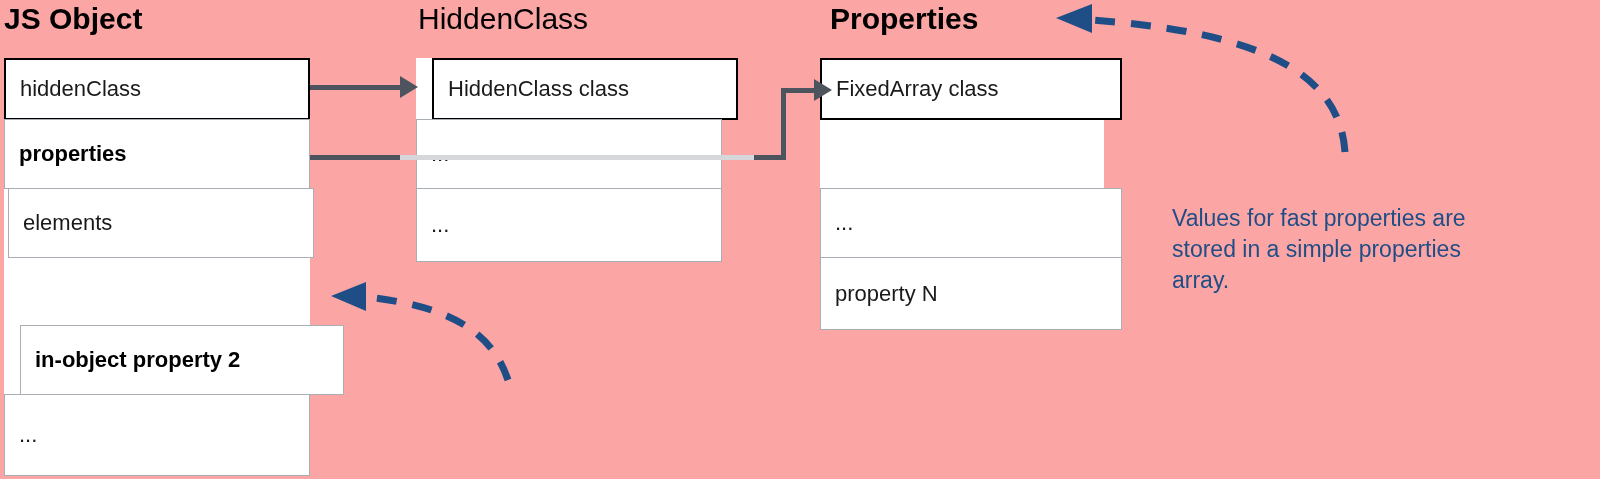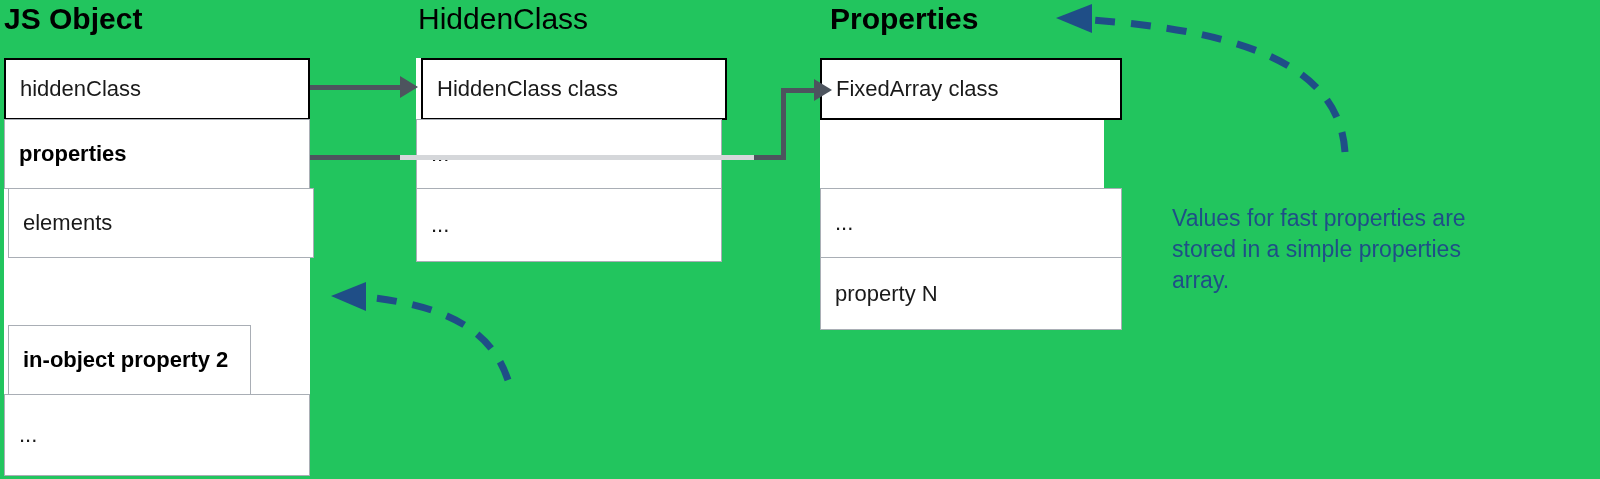--- a/index.html
+++ b/index.html
@@ -8,21 +8,21 @@
     background: #ffffff;
   }
   body {
     font-family: "Liberation Sans", sans-serif;
     -webkit-font-smoothing: antialiased;
   }
   #canvas {
     position: relative;
     width: 1600px;
     height: 479px;
-    background: #22c55e;
+    background: #fca5a5;
     overflow: hidden;
   }
 
   
   .col-title {
     position: absolute;
     font-size: 30px;
     line-height: 34px;
     color: #000000;
     white-space: nowrap;
@@ -113,30 +113,30 @@
   <div class="box" id="jsobj-box">
     <div class="row strong" style="left:0px;  top:0px;   width:306px; height:62px;">
       <span class="cell-label">hiddenClass</span>
     </div>
     <div class="row" style="left:0px; top:61px;  width:306px; height:70px;">
       <span class="cell-label bold">properties</span>
     </div>
     <div class="row" style="left:4px; top:130px; width:306px; height:70px;">
       <span class="cell-label">elements</span>
     </div>
-    <div class="row" style="left:4px; top:267px; width:243px; height:70px;">
+    <div class="row" style="left:16px; top:267px; width:324px; height:70px;">
       <span class="cell-label bold">in-object property 2</span>
     </div>
     <div class="row" style="left:0px; top:336px; width:306px; height:82px;">
       <span class="cell-label">...</span>
     </div>
   </div>
 
   <div class="box" id="hidden-box">
-    <div class="row strong" style="left:5px; top:0px;  width:306px; height:62px;">
+    <div class="row strong" style="left:16px; top:0px;  width:306px; height:62px;">
       <span class="cell-label">HiddenClass class</span>
     </div>
     <div class="row" style="left:0px; top:61px;  width:306px; height:70px;">
       <span class="cell-label">...</span>
     </div>
     <div class="row" style="left:0px; top:130px; width:306px; height:74px;">
       <span class="cell-label">...</span>
     </div>
   </div>
 

